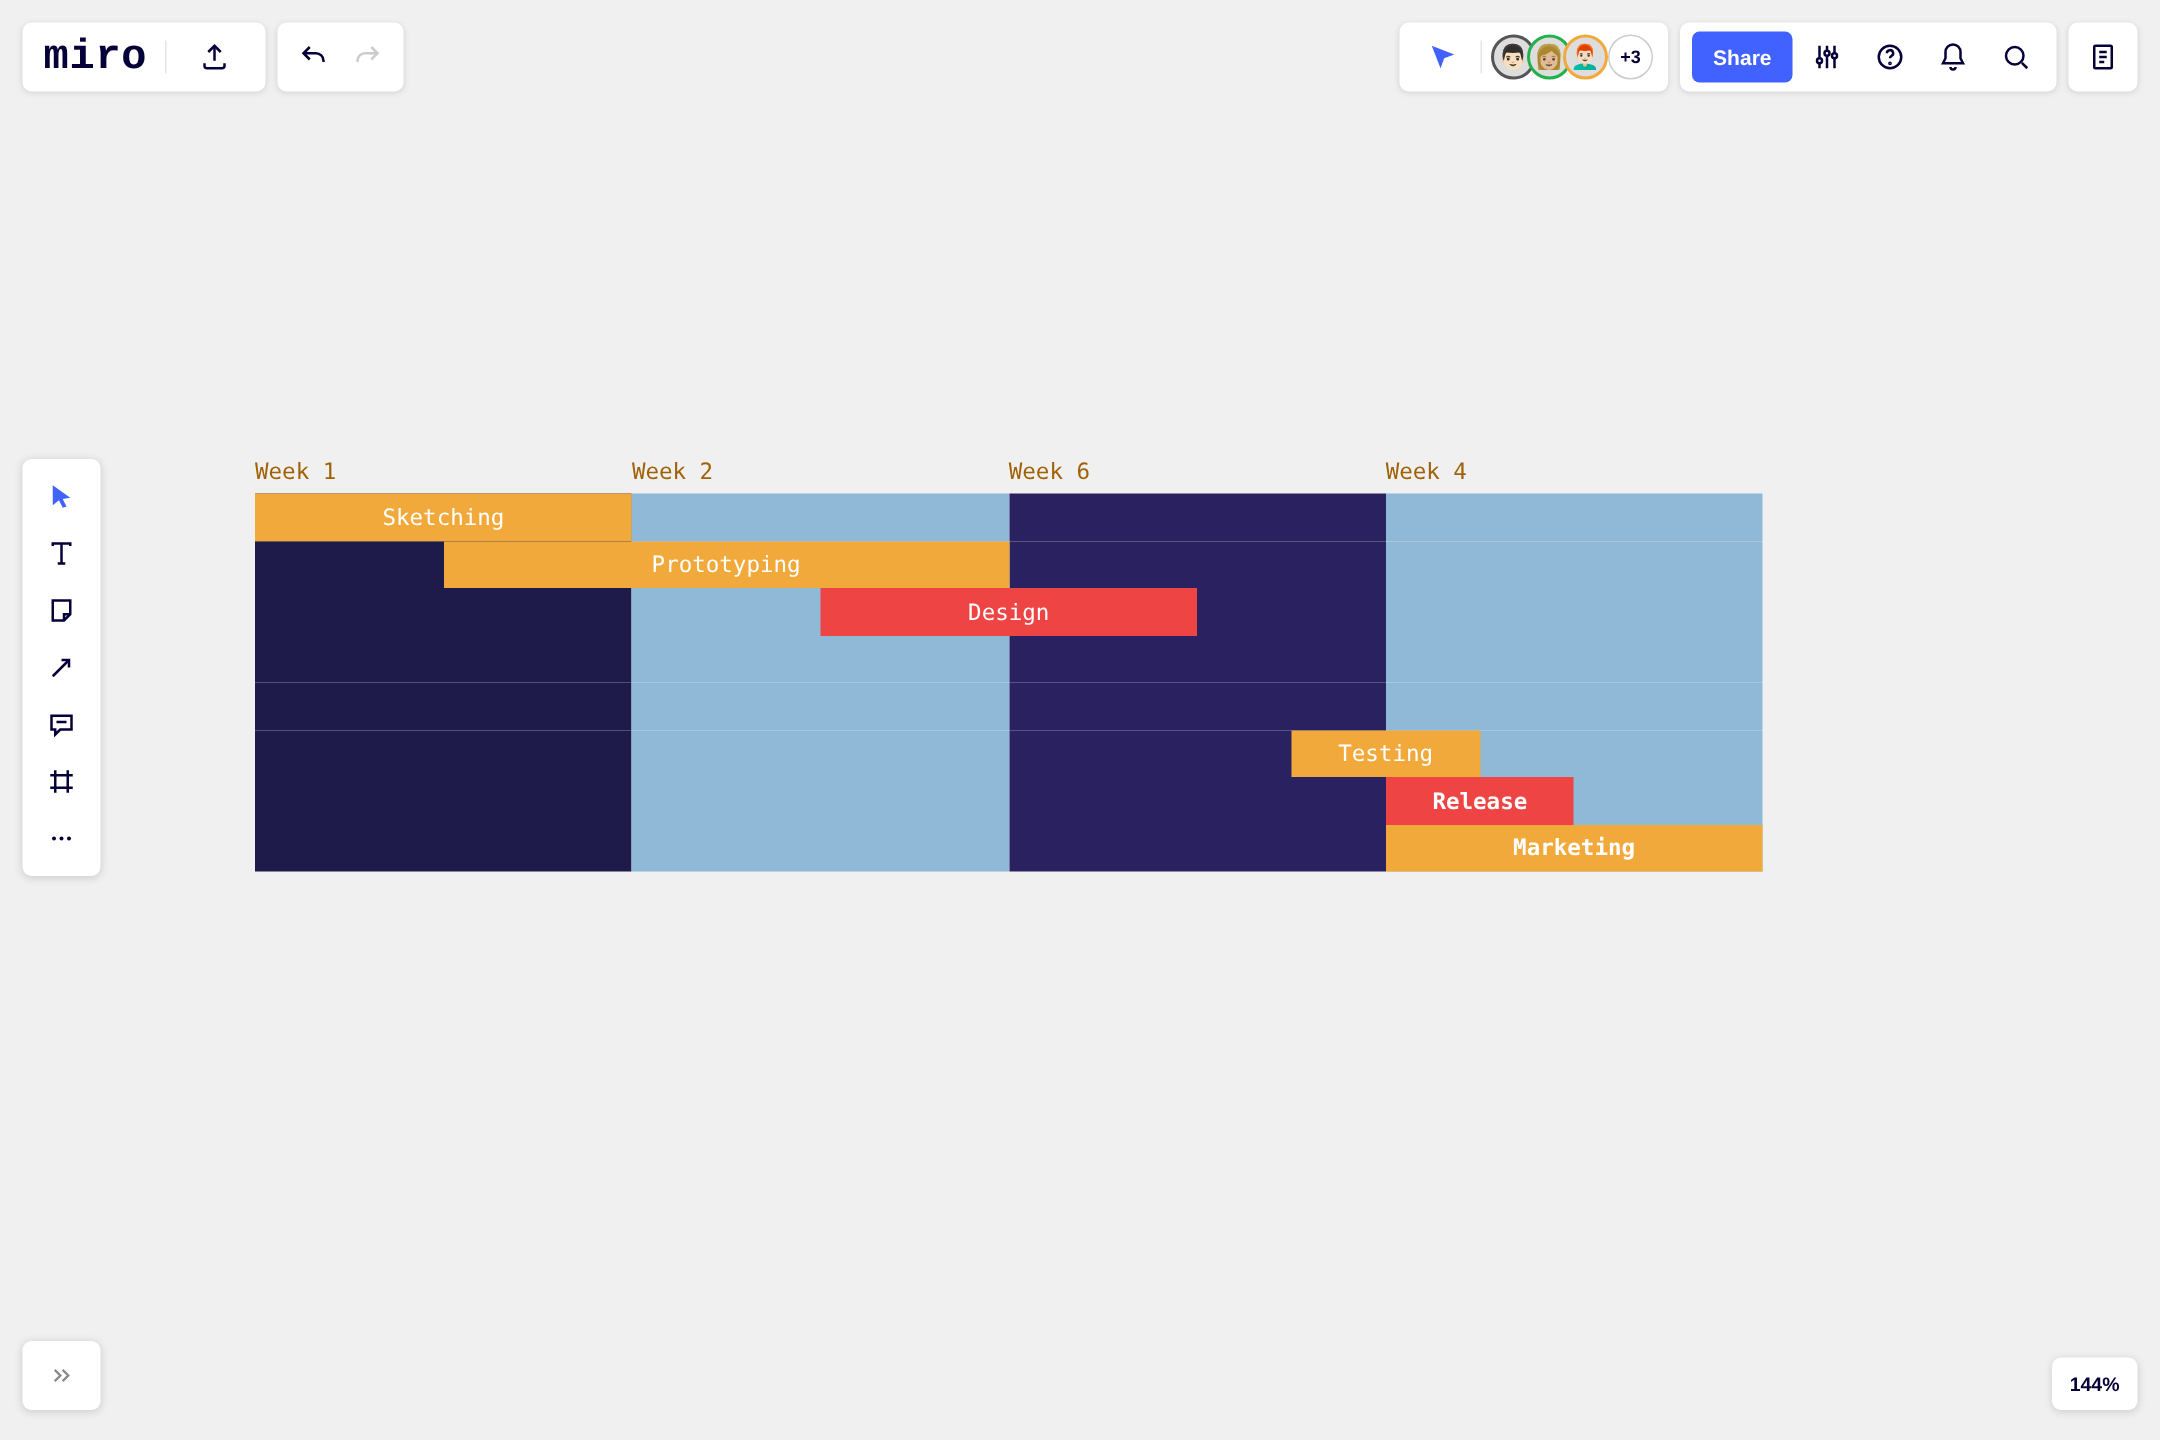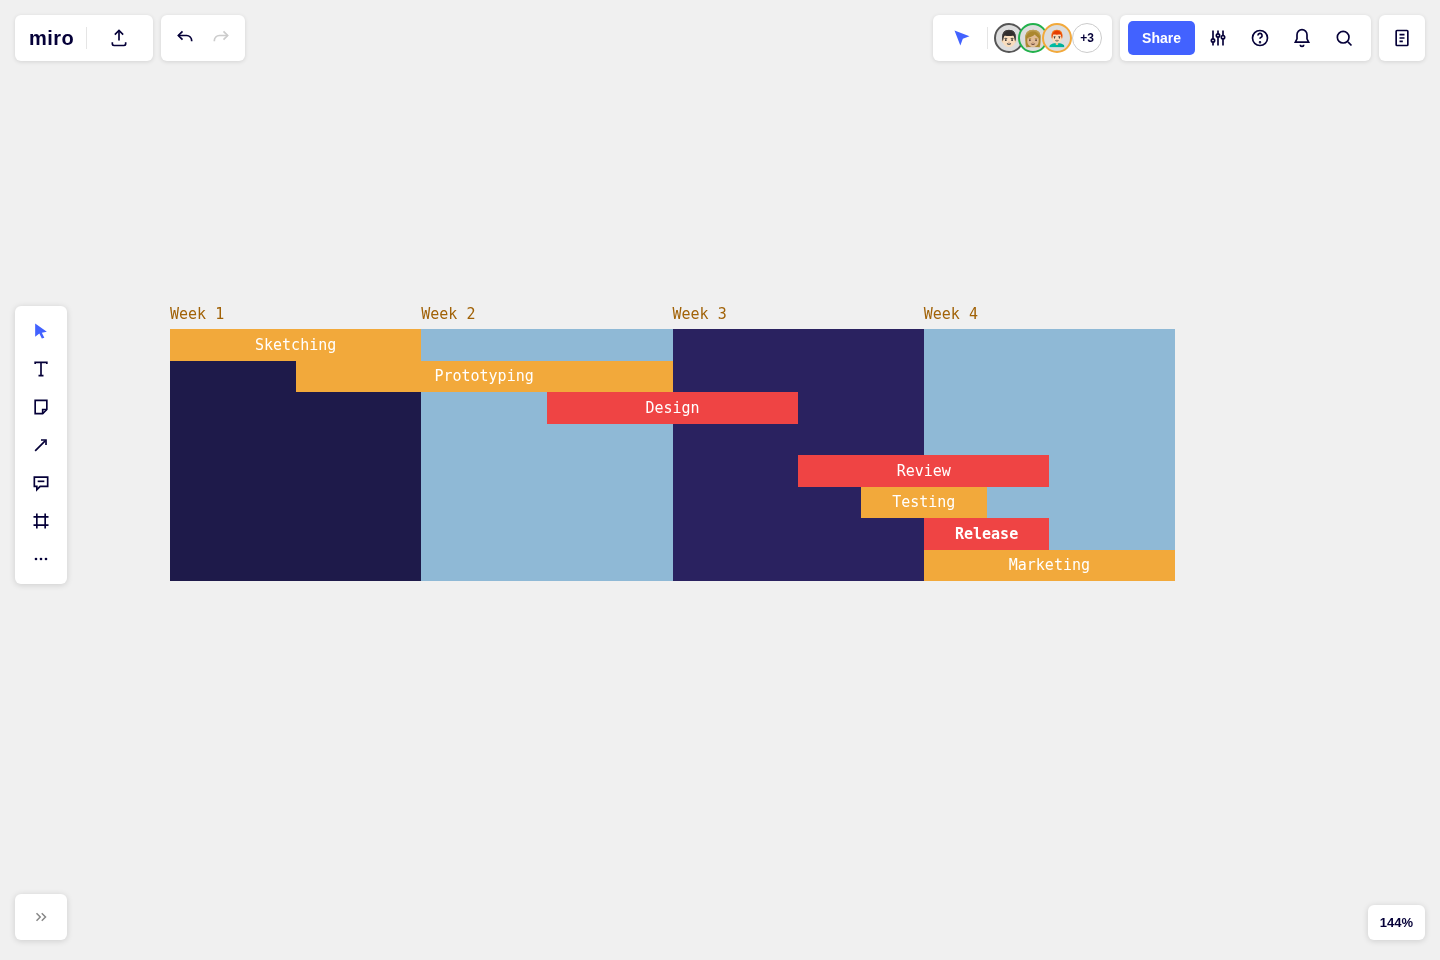--- a/index.html
+++ b/index.html
@@ -15,21 +15,21 @@
   .top-left {
     position: absolute; top: 15px; left: 15px;
     display: flex; gap: 8px;
   }
   .panel {
     background: #fff; border-radius: 6px;
     box-shadow: 0 1px 4px rgba(0,0,0,.12);
     display: flex; align-items: center;
   }
   .logo-panel { padding: 0 14px; height: 46px; gap: 12px; }
-  .logo-text { font-weight: 700; font-size: 20px; letter-spacing: 0.5px; }
+  .logo-text { font-weight: 700; font-size: 28px; letter-spacing: 0.5px; font-family: Liberation Mono, monospace; }
   .vdiv { width: 1px; height: 22px; background: #e5e5e5; }
   .icon-btn {
     width: 40px; height: 46px; display:flex; align-items:center; justify-content:center;
     cursor: pointer;
   }
   .undo-panel { height: 46px; padding: 0 6px; }
   .undo-panel .icon-btn { width: 36px; }
 
   .top-right {
     position: absolute; top: 15px; right: 15px;
@@ -250,21 +250,21 @@
       <path d="m6 7 5 5-5 5M13 7l5 5-5 5"></path>
     </svg>
 </div>
 
 <div class="zoom">144%</div>
 
 <div class="canvas">
   <div class="week-headers" id="week-headers">
       <div>Week 1</div>
       <div>Week 2</div>
-      <div>Week 3</div>
+      <div>Week 6</div>
       <div>Week 4</div>
     </div>
   <div class="gantt" id="gantt-body">
       <div class="grow">
         <div class="bg-cell dark1"></div>
         <div class="bg-cell light"></div>
         <div class="bg-cell dark2"></div>
         <div class="bg-cell light"></div>
         <div class="bar solid" style="left: 0%; width: 25%;">
           <span>Sketching</span>
@@ -292,23 +292,20 @@
         <div class="bg-cell dark1"></div>
         <div class="bg-cell light"></div>
         <div class="bg-cell dark2"></div>
         <div class="bg-cell light"></div>
       </div>
       <div class="grow">
         <div class="bg-cell dark1"></div>
         <div class="bg-cell light"></div>
         <div class="bg-cell dark2"></div>
         <div class="bg-cell light"></div>
-        <div class="bar fade" style="left: 62.5%; width: 25%;">
-          <span>Review</span>
-        </div>
       </div>
       <div class="grow">
         <div class="bg-cell dark1"></div>
         <div class="bg-cell light"></div>
         <div class="bg-cell dark2"></div>
         <div class="bg-cell light"></div>
         <div class="bar solid" style="left: 68.75%; width: 12.5%;">
           <span>Testing</span>
         </div>
       </div>
@@ -319,18 +316,18 @@
         <div class="bg-cell light"></div>
         <div class="bar fade" style="left: 75%; width: 12.5%; font-weight: bold;">
           <span>Release</span>
         </div>
       </div>
       <div class="grow">
         <div class="bg-cell dark1"></div>
         <div class="bg-cell light"></div>
         <div class="bg-cell dark2"></div>
         <div class="bg-cell light"></div>
-        <div class="bar solid" style="left: 75%; width: 25%;">
+        <div class="bar solid" style="left: 75%; width: 25%; font-weight: bold;">
           <span>Marketing</span>
         </div>
       </div>
     </div>
 </div>
 
 </body></html>

